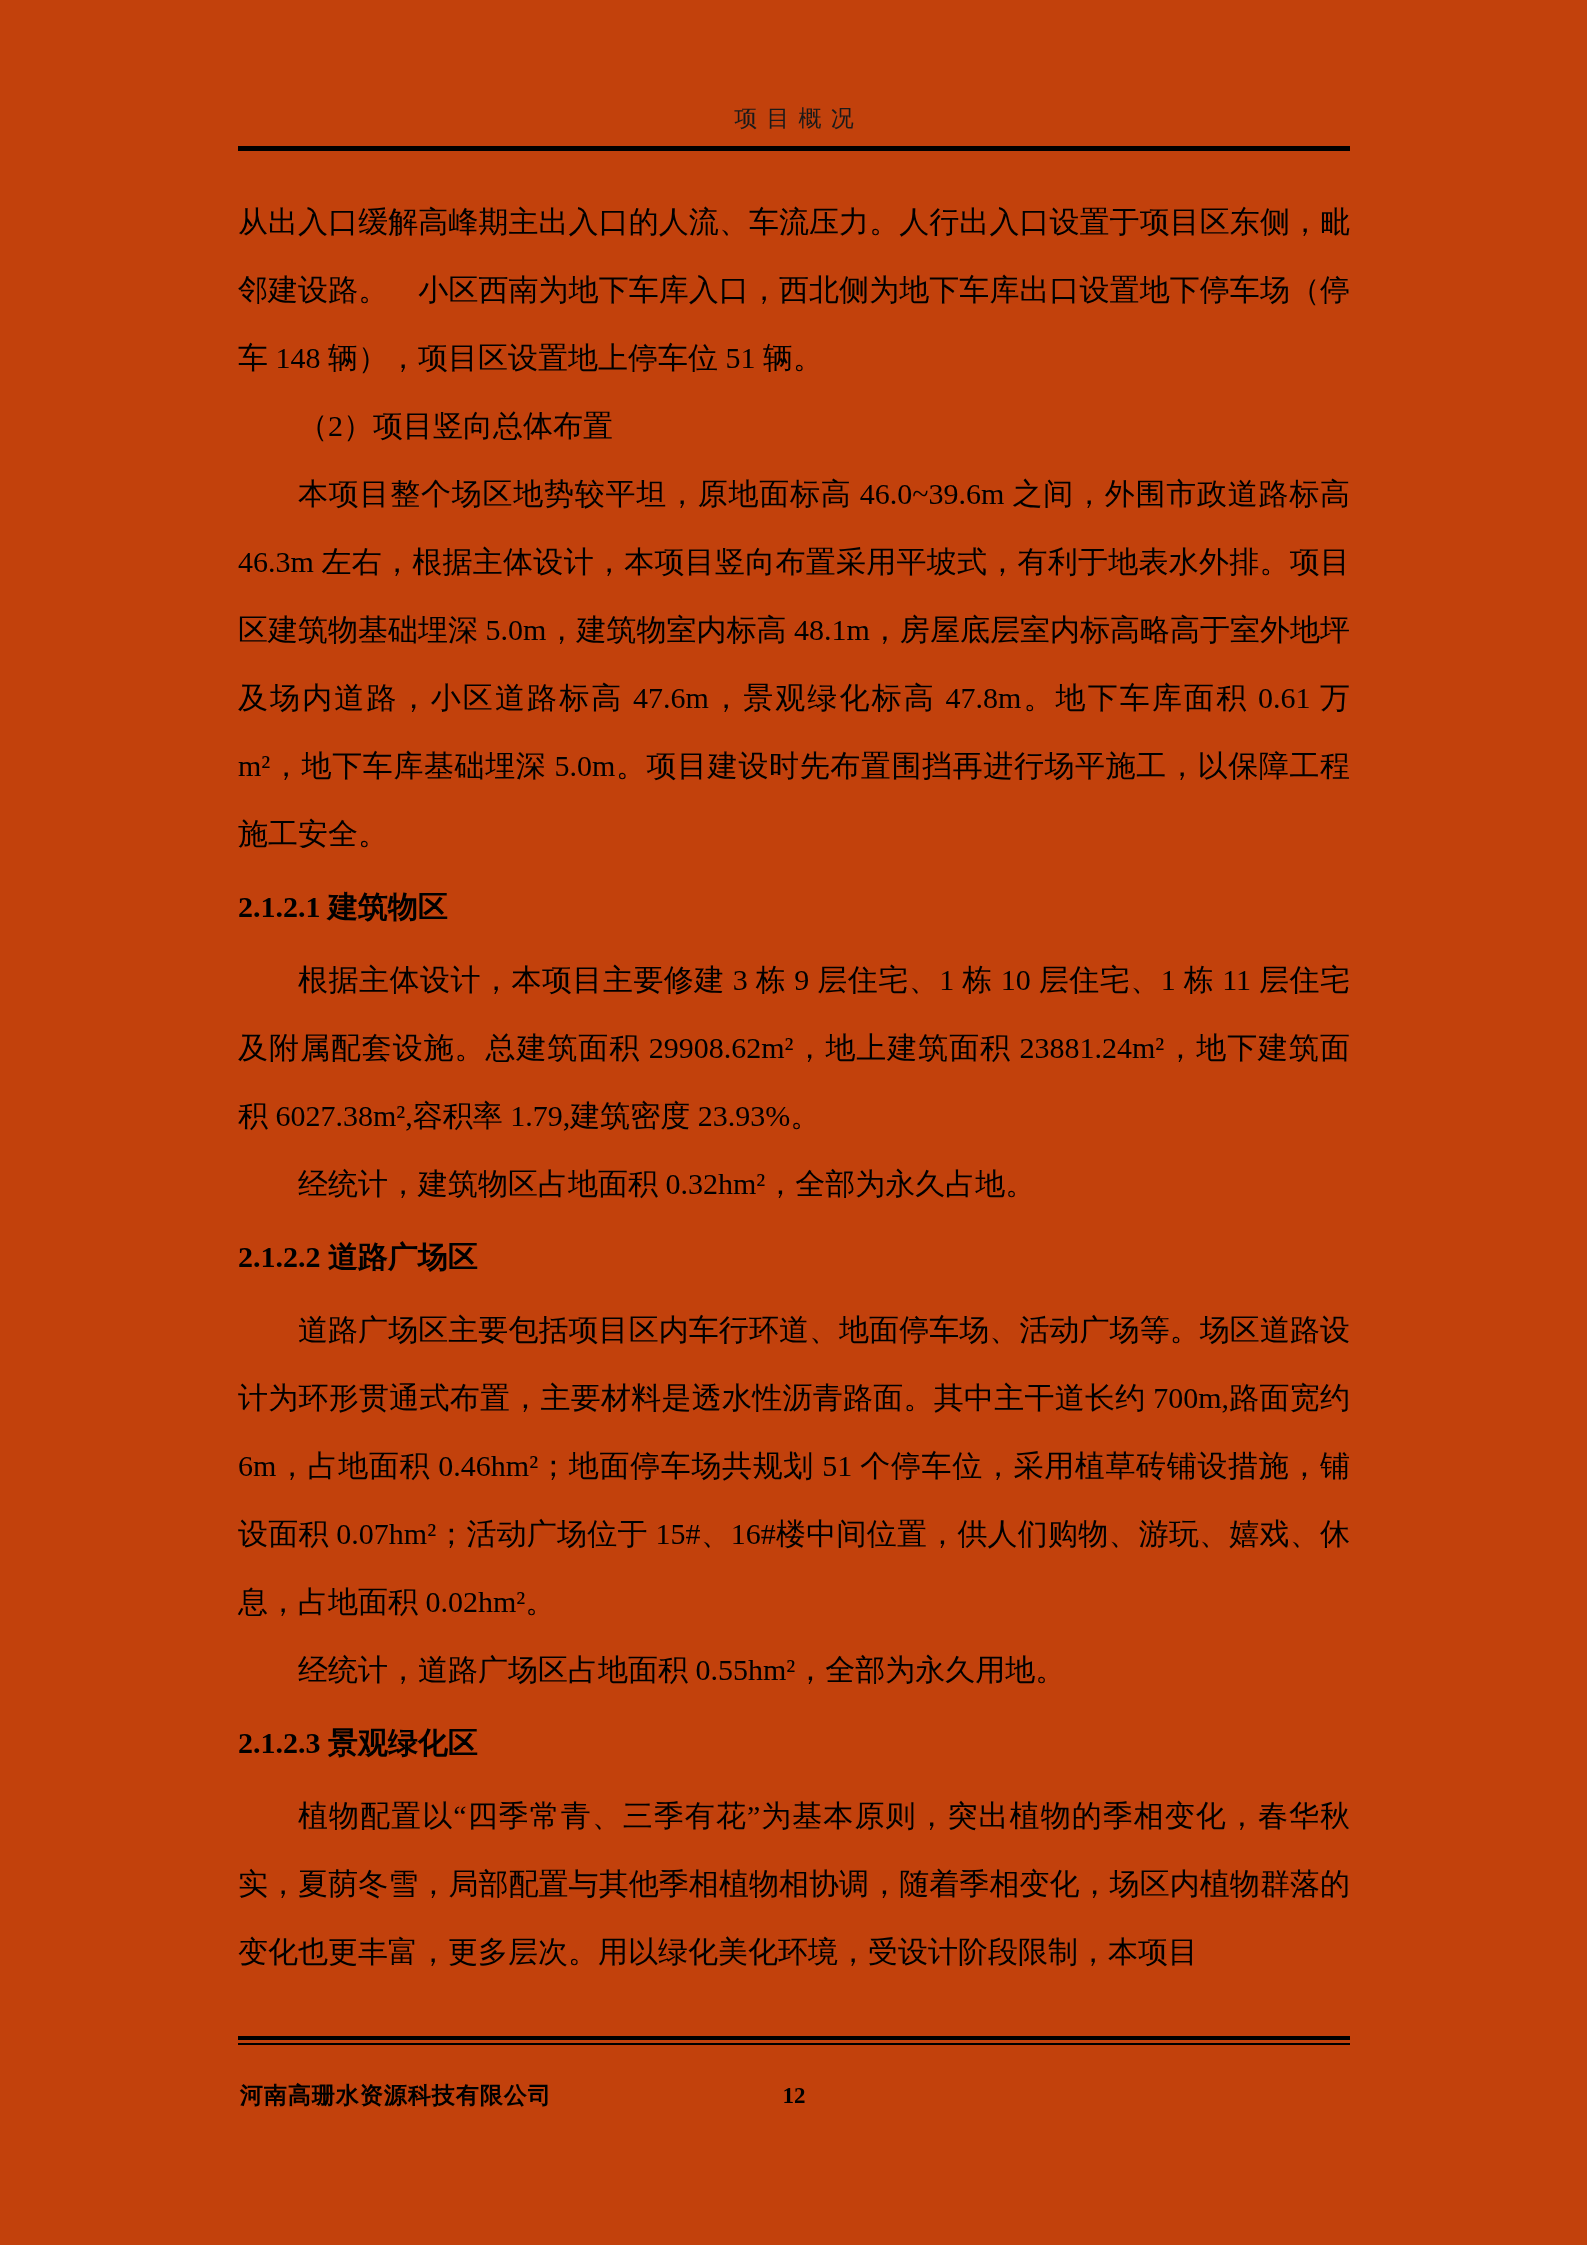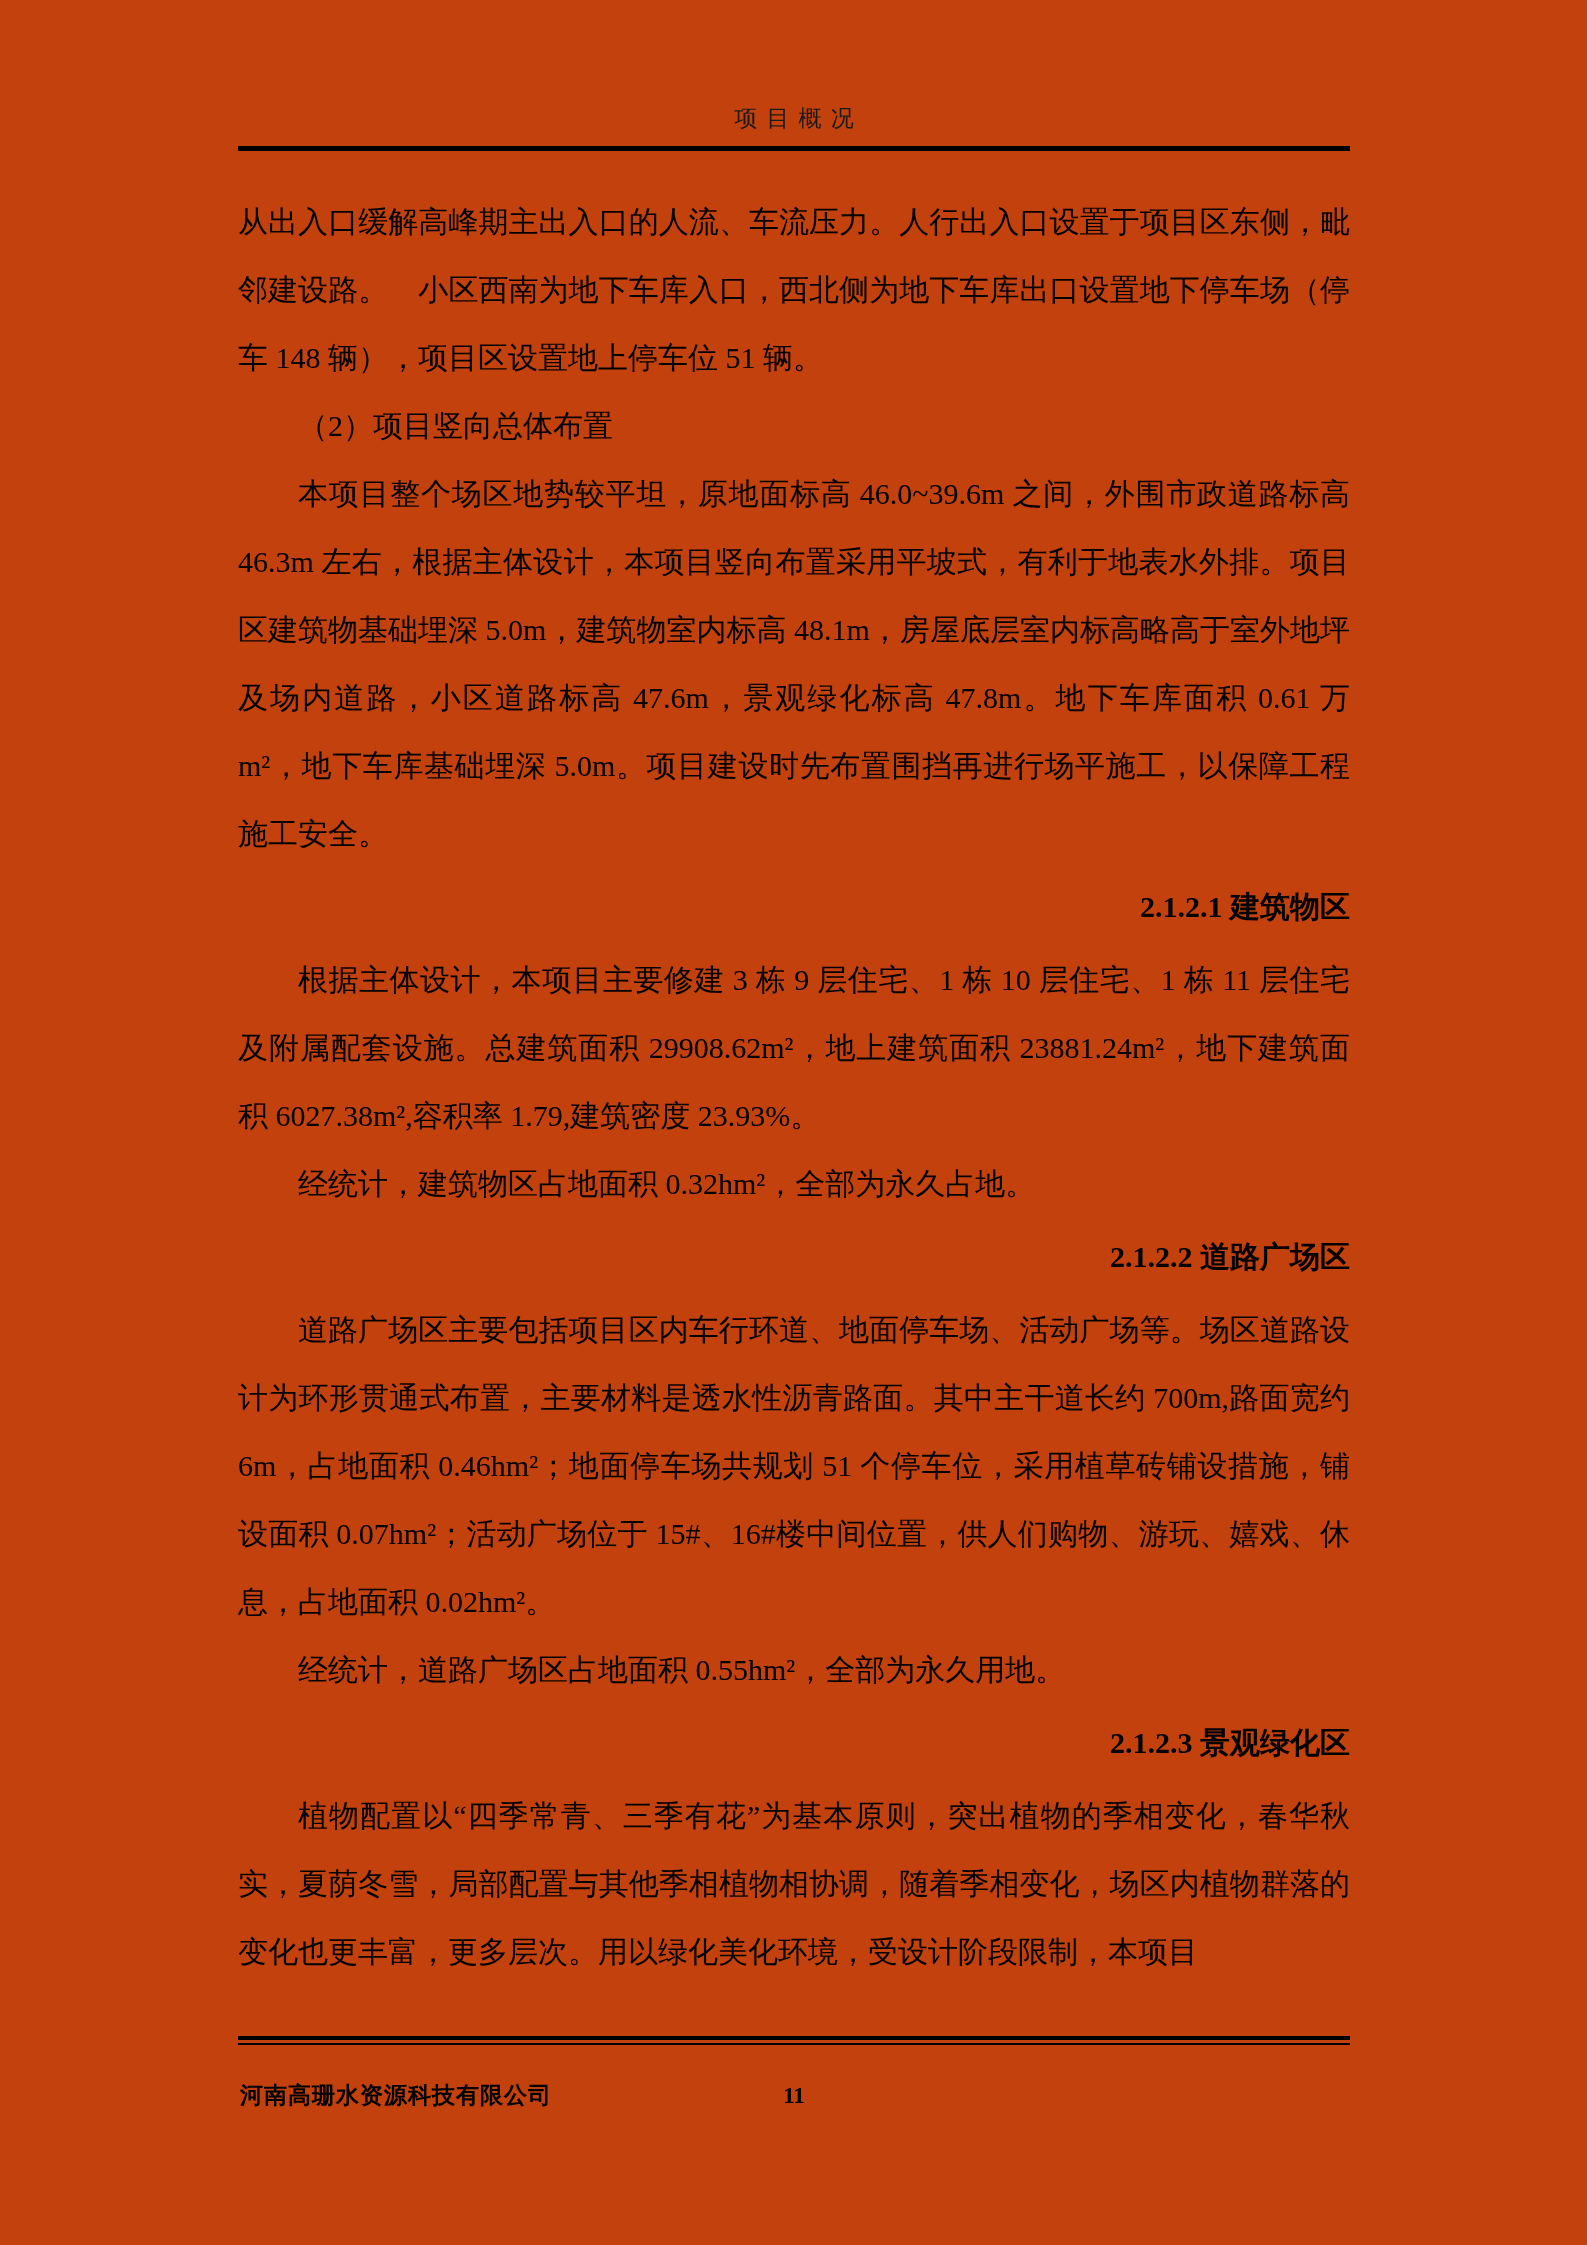--- a/index.html
+++ b/index.html
@@ -49,21 +49,21 @@
     margin: 0;
   }
   .p-indent {
     text-indent: 2em;
   }
   .section-heading {
     margin: 5px 0;
     font-size: 30px;
     font-weight: bold;
     line-height: 68px;
-    text-align: right;
+    text-align: left;
   }
   .footer {
     position: absolute;
     left: 238px;
     top: 2036px;
     width: 1112px;
     font-weight: bold;
   }
   .footer-rule-thick {
     height: 4px;
@@ -117,17 +117,17 @@
 
     <h3 class="section-heading">2.1.2.3 景观绿化区</h3>
     <p class="p-indent">植物配置以“四季常青、三季有花”为基本原则，突出植物的季相变化，春华秋实，夏荫冬雪，局部配置与其他季相植物相协调，随着季相变化，场区内植物群落的变化也更丰富，更多层次。用以绿化美化环境，受设计阶段限制，本项目</p>
   </div>
 
   <div class="footer">
     <div class="footer-rule-thick"></div>
     <div class="footer-rule-thin"></div>
     <div class="footer-row">
       <span class="footer-company">河南高珊水资源科技有限公司</span>
-      <span class="footer-pagenum">11</span>
+      <span class="footer-pagenum">12</span>
     </div>
   </div>
 
 </div>
 
 </body></html>

